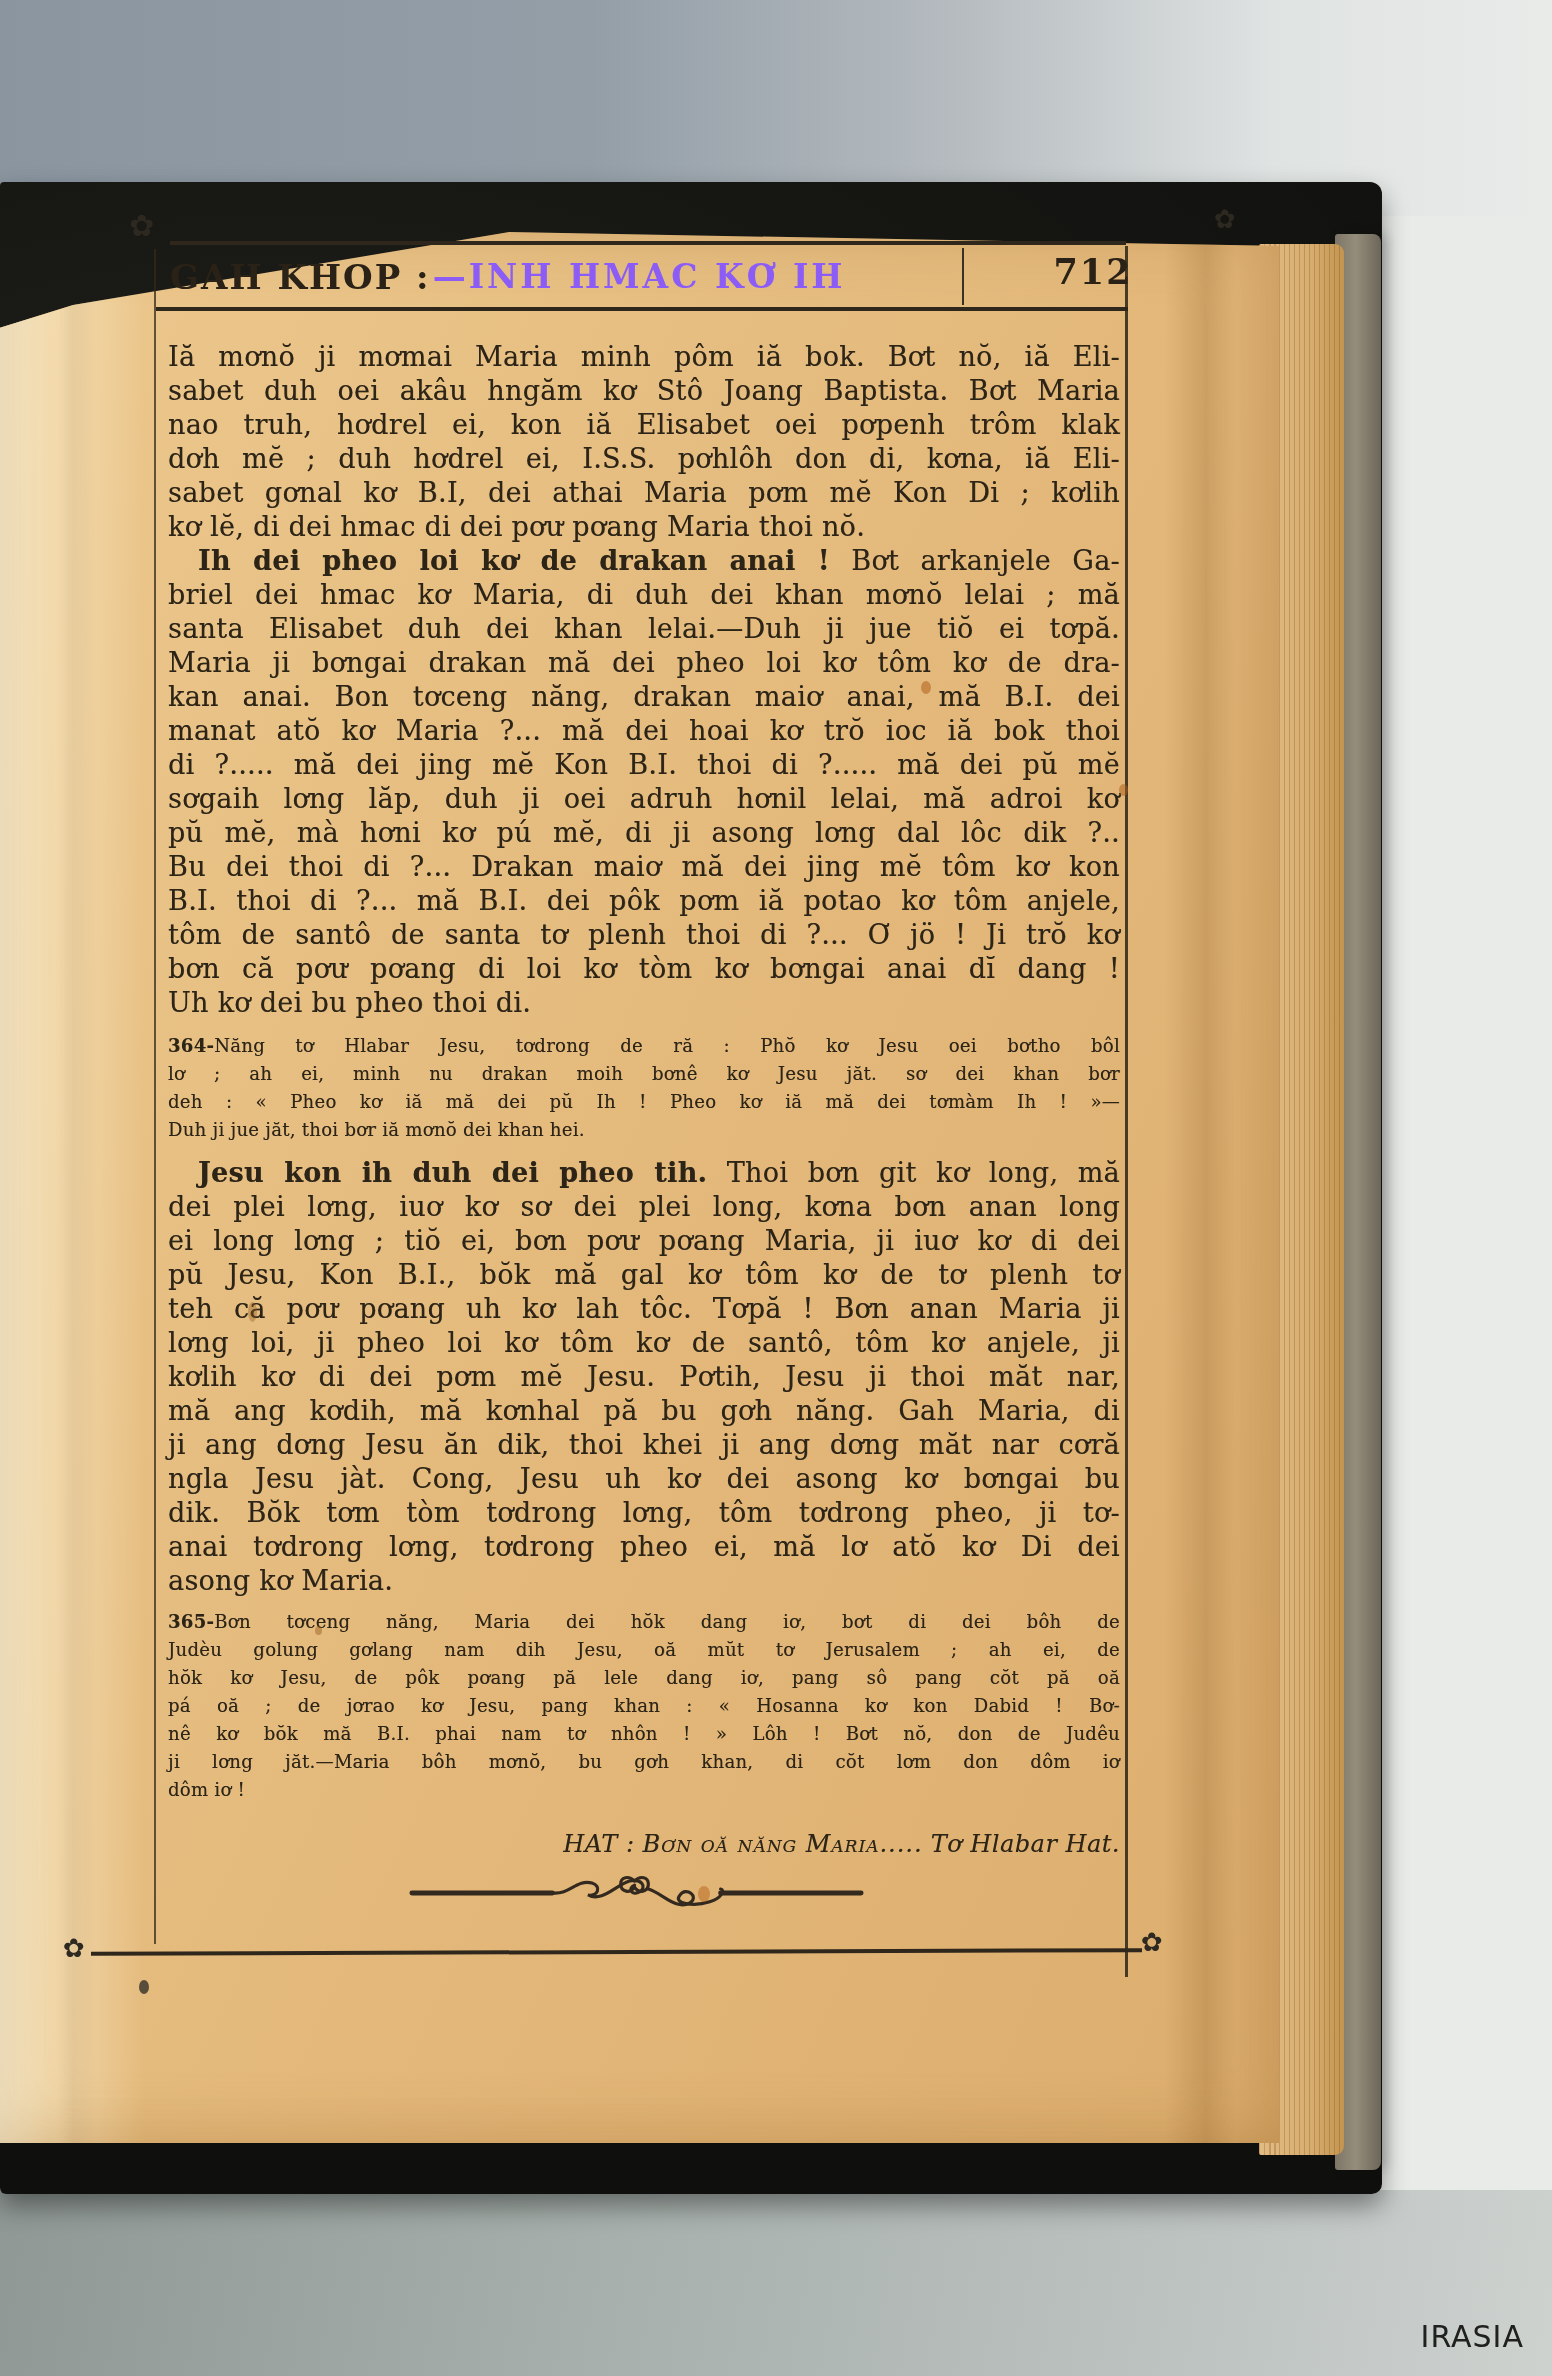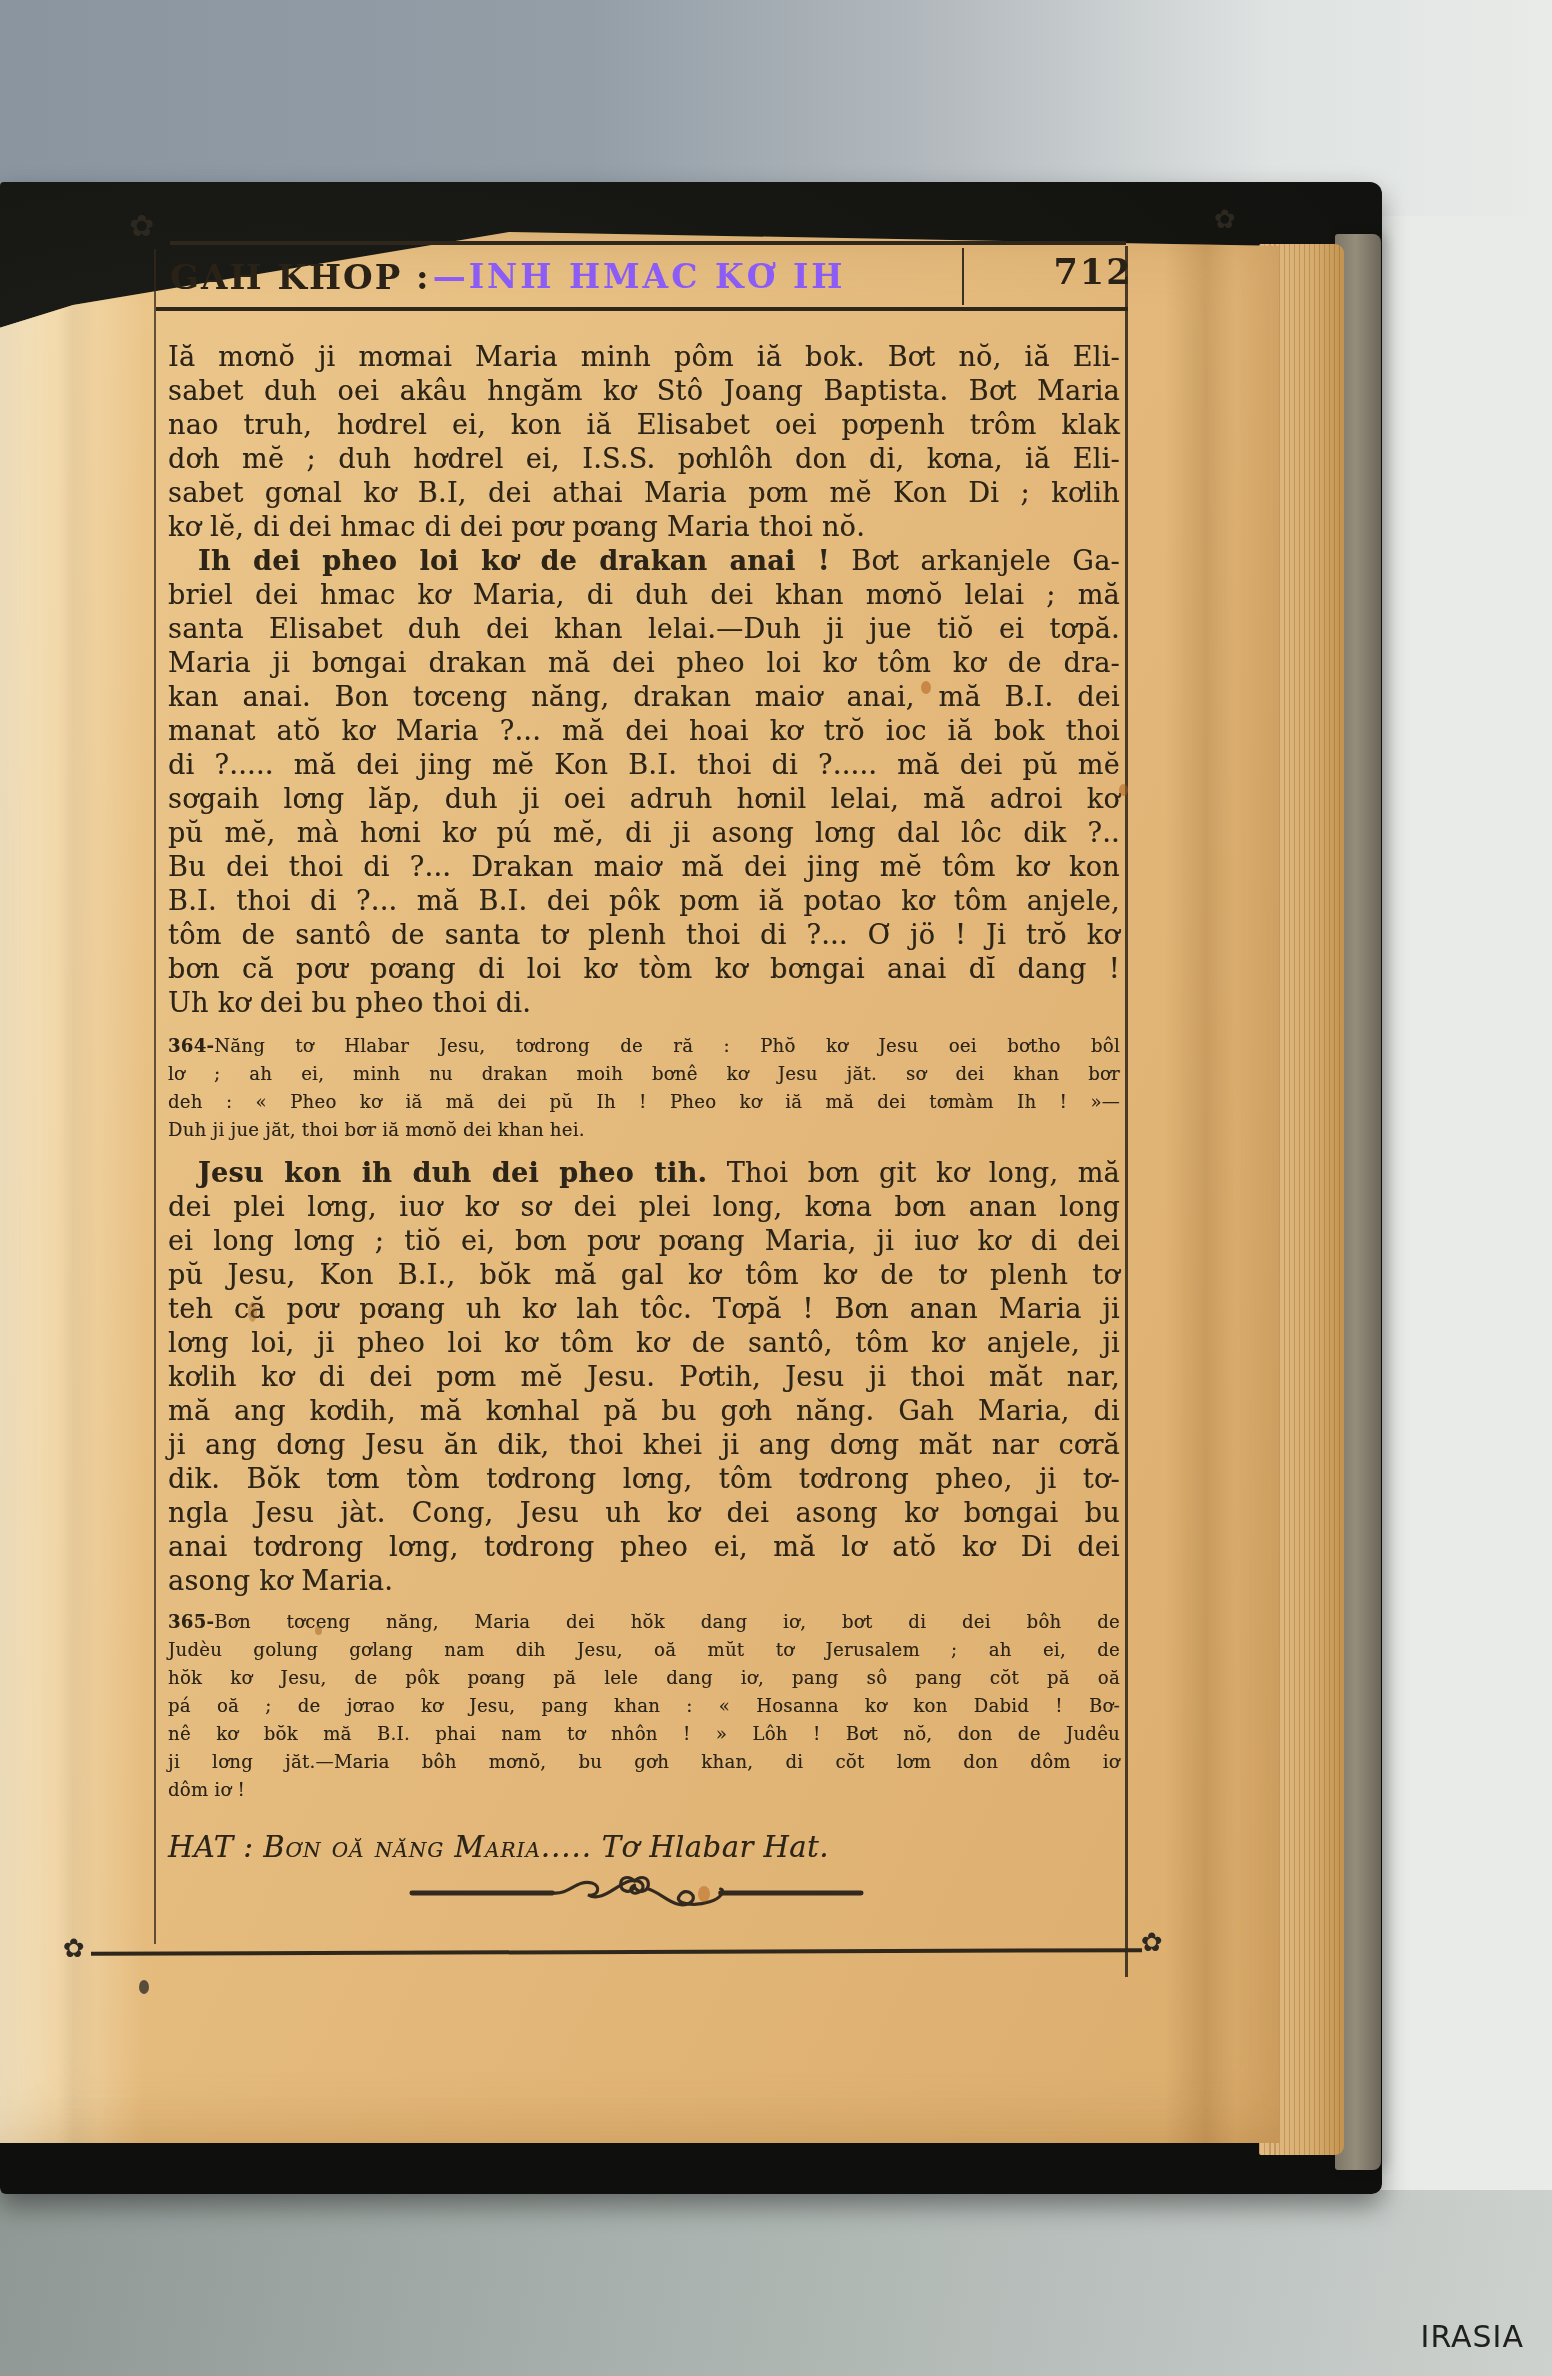--- a/index.html
+++ b/index.html
@@ -51,21 +51,21 @@
   .col{position:absolute;left:168px;top:340px;width:952px;
     color:#2c2417;text-shadow:0.3px 0.3px 0.4px rgba(44,36,23,.45);letter-spacing:0.3px;}
   .main{font-size:27px;line-height:34px;}
   .small{font-size:18px;line-height:28px;}
   .line{text-align:justify;text-align-last:justify;}
   .line.end{text-align-last:left;}
   .line.indent{text-indent:30px;}
   .lead{font-weight:bold;}
   .sec364{margin:12px 0;}
   .sec365{margin-top:10px;}
-  .hat{margin-top:26px;font-size:29px;font-style:italic;text-align:left;letter-spacing:0.5px;}
+  .hat{margin-top:26px;font-size:24px;font-style:italic;text-align:right;letter-spacing:0.5px;}
   .hat .sc{font-variant:small-caps;letter-spacing:1px;}
   .squiggle{position:absolute;left:404px;top:1867px;}
   .rule-bottom{left:91px;top:1950px;width:1051px;height:4px;transform:rotate(-.2deg);}
   
   .speck{position:absolute;border-radius:50%;}
   .watermark{position:absolute;right:28px;bottom:22px;
     font-family:"DejaVu Sans","Liberation Sans",sans-serif;font-size:30px;
     color:#20211f;letter-spacing:1px;}
 </style>
 </head>
@@ -138,22 +138,22 @@
 
     <div class="line indent"><b class="lead">Jesu kon ih duh dei pheo tih.</b> <span>Thoi bơn git kơ long, mă</span></div>
         <div class="line"> <span>dei plei lơng, iuơ kơ sơ dei plei long, kơna bơn anan long</span></div>
         <div class="line"> <span>ei long lơng ; tiŏ ei, bơn pơư pơang Maria, ji iuơ kơ di dei</span></div>
         <div class="line"> <span>pŭ Jesu, Kon B.I., bŏk mă gal kơ tôm kơ de tơ plenh tơ</span></div>
         <div class="line"> <span>teh că pơư pơang uh kơ lah tôc. Tơpă ! Bơn anan Maria ji</span></div>
         <div class="line"> <span>lơng loi, ji pheo loi kơ tôm kơ de santô, tôm kơ anjele, ji</span></div>
         <div class="line"> <span>kơlih kơ di dei pơm mĕ Jesu. Pơtih, Jesu ji thoi măt nar,</span></div>
         <div class="line"> <span>mă ang kơdih, mă kơnhal pă bu gơh năng. Gah Maria, di</span></div>
         <div class="line"> <span>ji ang dơng Jesu ăn dik, thoi khei ji ang dơng măt nar cơră</span></div>
+        <div class="line"> <span>ngla Jesu jàt. Cong, Jesu uh kơ dei asong kơ bơngai bu</span></div>
         <div class="line"> <span>dik. Bŏk tơm tòm tơdrong lơng, tôm tơdrong pheo, ji tơ-</span></div>
-        <div class="line"> <span>ngla Jesu jàt. Cong, Jesu uh kơ dei asong kơ bơngai bu</span></div>
         <div class="line"> <span>anai tơdrong lơng, tơdrong pheo ei, mă lơ atŏ kơ Di dei</span></div>
         <div class="line end"> <span>asong kơ Maria.</span></div>
       </div>
 
     <div class="small sec365">
 
     <div class="line"><b class="lead">365-</b><span>Bơn tơceng năng, Maria dei hŏk dang iơ, bơt di dei bôh de</span></div>
         <div class="line"><span>Judèu golung gơlang nam dih Jesu, oă mŭt tơ Jerusalem ; ah ei, de</span></div>
         <div class="line"><span>hŏk kơ Jesu, de pôk pơang pă lele dang iơ, pang sô pang cŏt pă oă</span></div>
         <div class="line"><span>pá oă ; de jơrao kơ Jesu, pang khan : « Hosanna kơ kon Dabid ! Bơ-</span></div>

